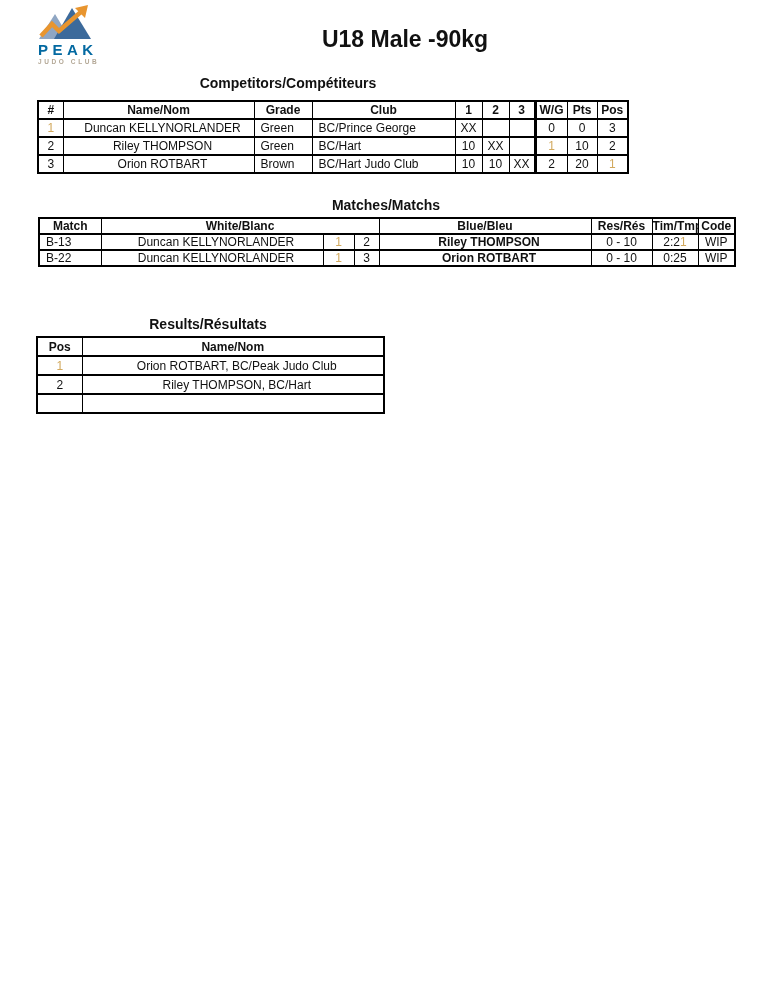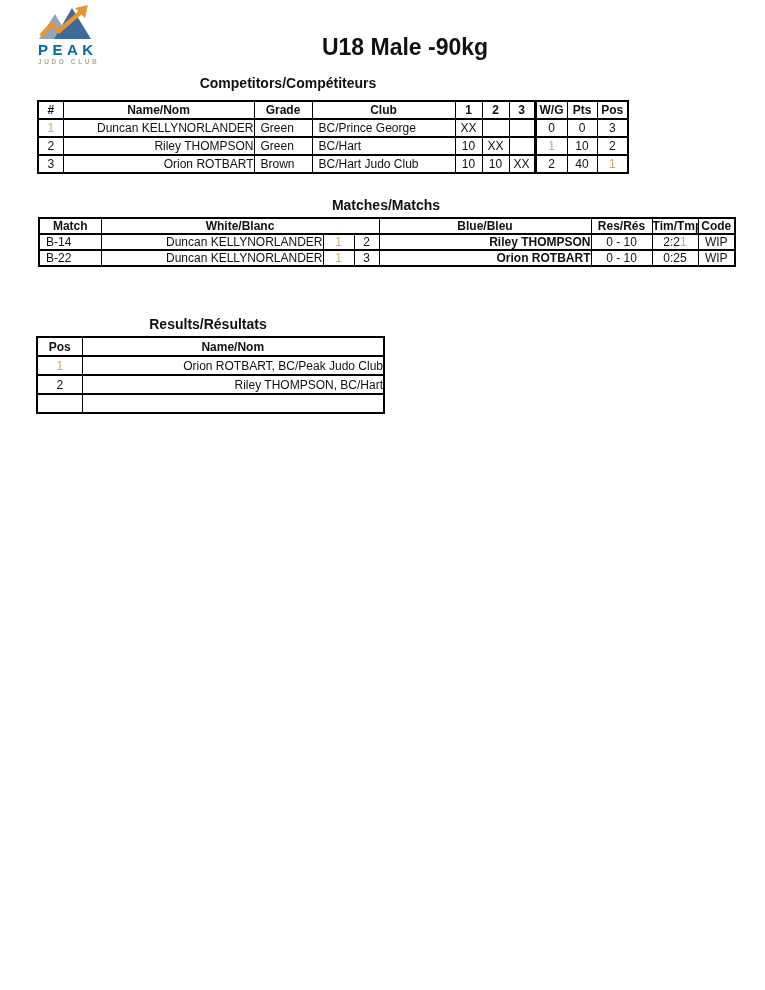--- a/index.html
+++ b/index.html
@@ -14,21 +14,21 @@
     font-size:15px;font-weight:bold;color:#0369a1;letter-spacing:4.5px;
     margin-top:-3px;line-height:15px;
   }
   .logo-sub{
     font-size:6.5px;font-weight:bold;color:#b3a795;letter-spacing:2.6px;
     line-height:8px;margin-top:1px;
   }
   
   .page-title{
     top:26px;left:405px;transform:translateX(-50%);
-    font-size:23px;font-weight:bold;white-space:nowrap;margin-top:8px;
+    font-size:23px;font-weight:bold;white-space:nowrap;
   }
   .section-heading{
     font-size:14px;font-weight:bold;white-space:nowrap;transform:translateX(-50%);
   }
   .h-comp{left:288px;top:75px;}
   .h-match{left:386px;top:197px;}
   .h-res{left:208px;top:316px;text-align:right;}
   
   .doc-table{
     position:absolute;border-collapse:collapse;table-layout:fixed;
@@ -40,21 +40,21 @@
   }
   .doc-table tbody td{border-top:2px solid #000;}
   .doc-table th{font-weight:bold;font-size:12px;}
   .t-comp{left:37px;top:100px;width:590px;}
   .t-comp tr{height:18px;}
   .t-match{left:38px;top:217px;width:696px;}
   .t-match tr{height:15px;}
   .t-res{left:36px;top:336px;width:347px;}
   .t-res tr{height:19px;}
   .center{text-align:center;}
-  .left{text-align:right;padding-left:8px !important;}
+  .left{text-align:center;padding-left:8px !important;}
   .left6{text-align:left;padding-left:6px !important;}
   .thick-l{border-left:3px solid #000 !important;}
   .tan{color:#d2a95e;}
   .bold{font-weight:bold;}
 </style>
 </head>
 <body>
 
 <div class="abs logo">
   <svg width="62" height="36" viewBox="0 0 62 36">
@@ -124,21 +124,21 @@
     </tr>
     <tr>
       <td class="center">3</td>
       <td class="left">Orion ROTBART</td>
       <td class="left6">Brown</td>
       <td class="left6">BC/Hart Judo Club</td>
       <td class="center">10</td>
       <td class="center">10</td>
       <td class="center">XX</td>
       <td class="center thick-l">2</td>
-      <td class="center">40</td>
+      <td class="center">20</td>
       <td class="center tan">1</td>
     </tr>
   </tbody>
 </table>
 
 <div class="abs section-heading h-match">Matches/Matchs</div>
 <table class="doc-table t-match">
   <colgroup>
     <col style="width:62px">
       <col style="width:222px">
@@ -154,21 +154,21 @@
       <th class="center">Match</th>
       <th class="center" colspan="3">White/Blanc</th>
       <th class="center">Blue/Bleu</th>
       <th class="center">Res/Rés</th>
       <th class="center">Tim/Tmp</th>
       <th class="center">Code</th>
     </tr>
   </thead>
   <tbody>
     <tr>
-      <td class="left6">B-14</td>
+      <td class="left6">B-13</td>
       <td class="left">Duncan KELLYNORLANDER</td>
       <td class="center tan">1</td>
       <td class="center">2</td>
       <td class="left bold">Riley THOMPSON</td>
       <td class="center">0 - 10</td>
       <td class="center"><span>2:2</span><span class="tan">1</span></td>
       <td class="center">WIP</td>
     </tr>
     <tr>
       <td class="left6">B-22</td>

